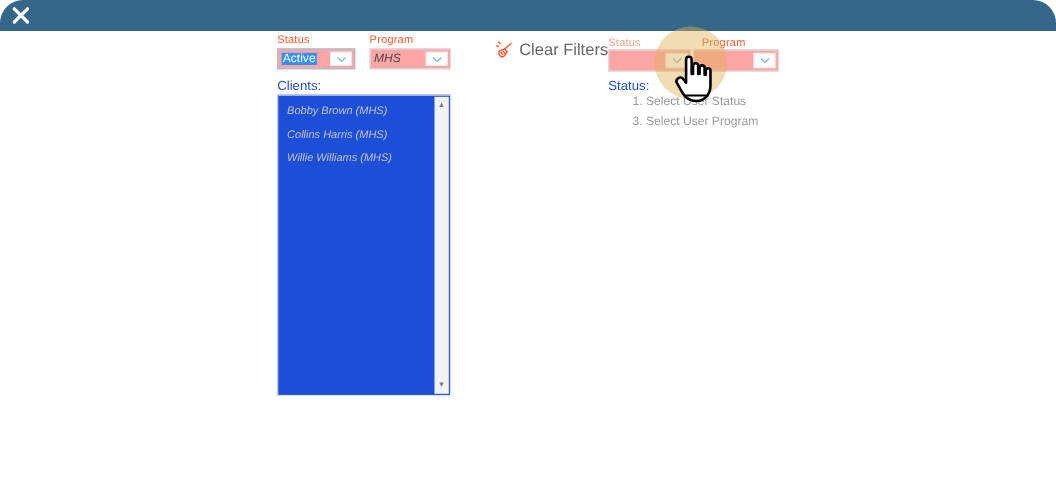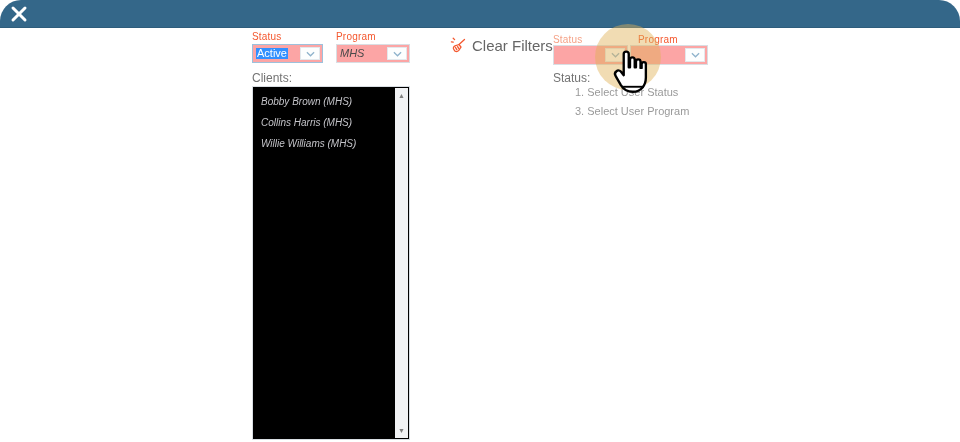--- a/index.html
+++ b/index.html
@@ -25,23 +25,23 @@
   .combobox{position:absolute;background:#fca5a5;border:1px solid var(--border-gray);display:flex;align-items:center;}
   .combobox.focused{border-color:var(--border-focus);}
   .combo-value{flex:1;font-size:11px;color:#555;padding-left:3px;white-space:nowrap;overflow:hidden;line-height:1;}
   .combo-value.italic{font-style:italic;color:#4a4a4a;}
   .selected-text{background:var(--selection-blue);color:#fff;padding:1px 1px 2px 1px;font-style:normal;}
   .combo-btn{width:20px;align-self:stretch;margin:2px;border:1px solid #e3e8ec;background:#fdfefe;display:flex;align-items:center;justify-content:center;cursor:pointer;}
 
   .clear-filters{position:absolute;left:450px;top:36px;display:flex;align-items:center;gap:5px;cursor:pointer;}
   .clear-filters .cf-label{font-size:15px;color:#666;}
 
-  .section-label{position:absolute;font-size:12px;color:#737373;}
+  .section-label{position:absolute;font-size:12px;color:#1d4ed8;}
 
-  .clients-list{position:absolute;left:252px;top:86px;width:158px;height:354px;border:1px solid var(--border-gray);background:#000000;}
+  .clients-list{position:absolute;left:252px;top:86px;width:158px;height:274px;border:1px solid var(--border-gray);background:#1d4ed8;}
   .list-inner{position:absolute;left:0;top:0;right:14px;bottom:0;padding-top:5px;}
   .list-item{font-size:10px;font-style:italic;color:#c3c3c8;padding:4px 0 4px 8px;height:21px;cursor:default;}
   .scrollbar{position:absolute;top:1px;right:1px;bottom:1px;width:13px;background:#f1f2f4;}
   .scroll-arrow{position:absolute;left:0;width:13px;height:13px;display:flex;align-items:center;justify-content:center;font-size:7px;color:#7f7f7f;cursor:pointer;}
   .scroll-arrow.up{top:1px;}
   .scroll-arrow.down{bottom:1px;}
 
   .steps{position:absolute;left:575px;top:86px;}
   .step{font-size:11px;color:#9a9a9a;margin-bottom:7px;}
 

